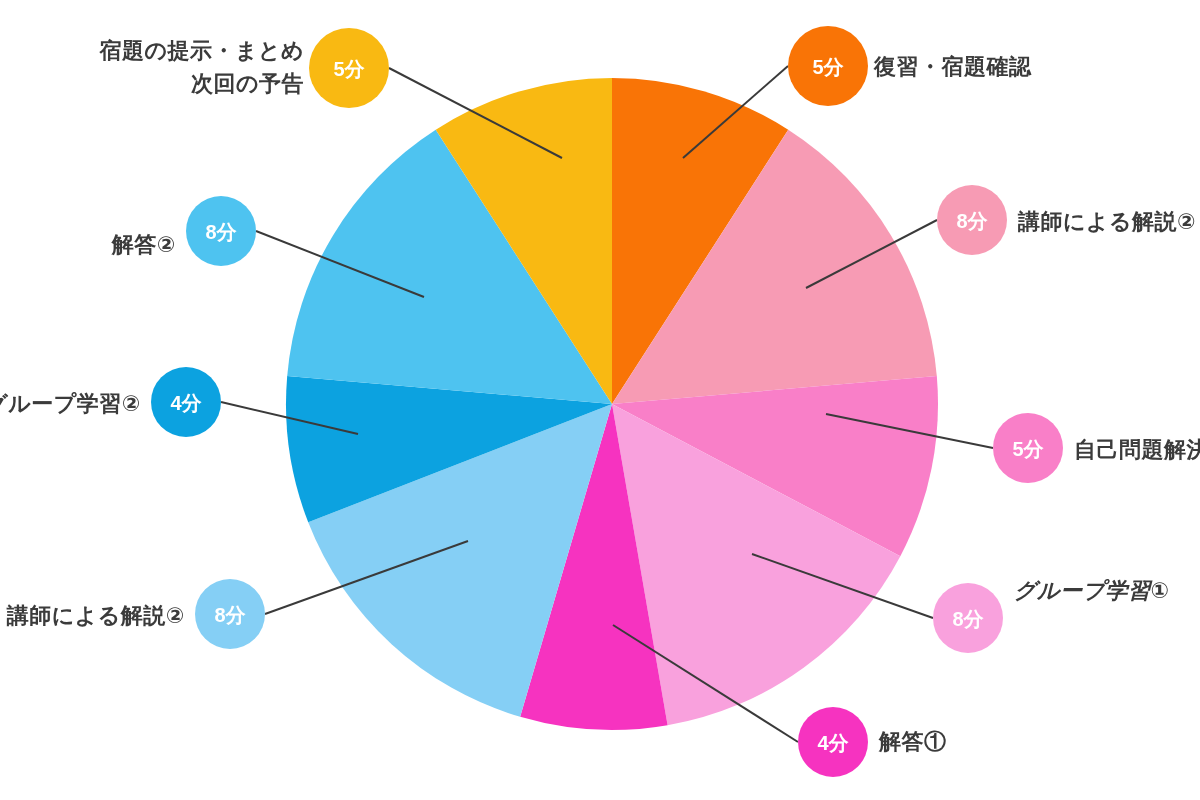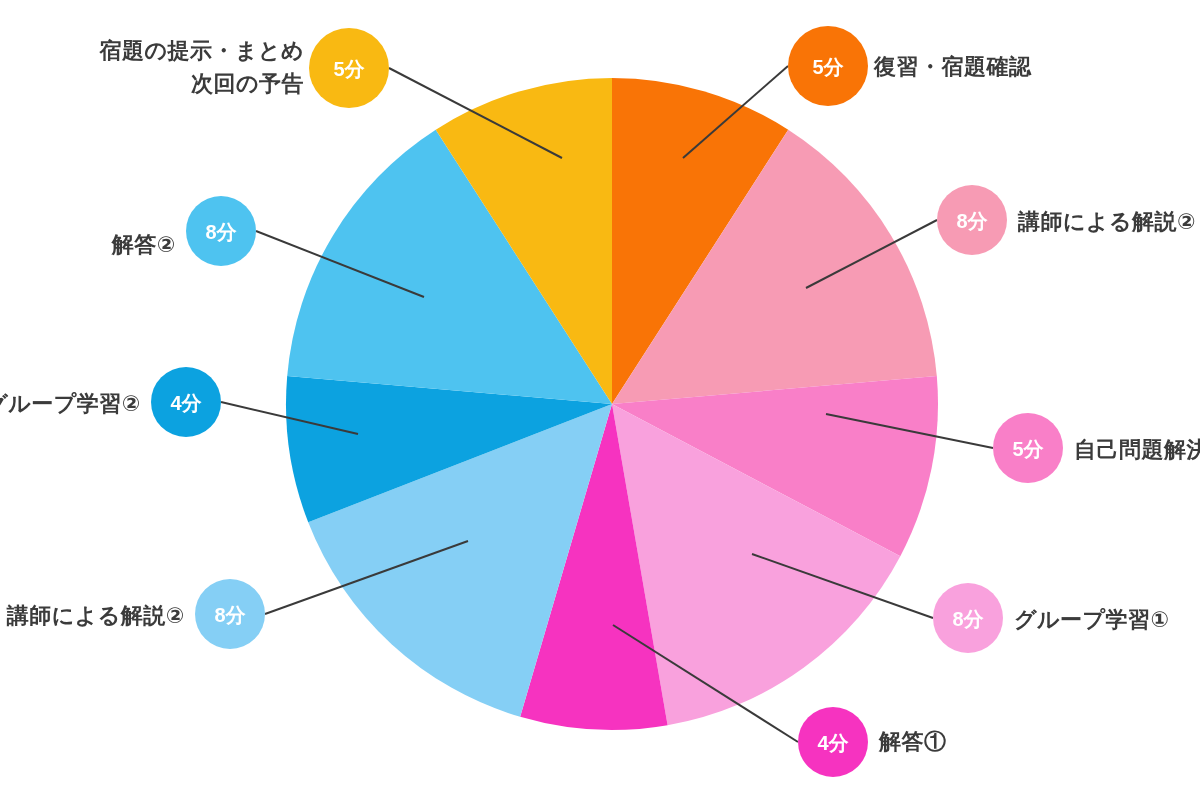--- a/index.html
+++ b/index.html
@@ -96,21 +96,21 @@
         <circle cx="221" cy="231" r="35" fill="#4EC3F0"></circle>
         <text x="221" y="232" class="bubble-text">8分</text>
         <circle cx="349" cy="68" r="40" fill="#F9B912"></circle>
         <text x="349" y="69" class="bubble-text">5分</text>
       </g>
   </svg>
   <div id="labels-layer">
       <div class="cat-label right" style="left: 874px; top: 50px;">復習・宿題確認</div>
       <div class="cat-label right" style="left: 1018px; top: 205px;">講師による解説②</div>
       <div class="cat-label right" style="left: 1074px; top: 433px;">自己問題解決</div>
-      <div class="cat-label right" style="left: 1014px; top: 603px;">グループ学習①</div>
+      <div class="cat-label right" style="left: 1014px; top: 574px; font-style: italic;">グループ学習①</div>
       <div class="cat-label right" style="left: 879px; top: 727px; font-family: Liberation Mono, monospace;">解答①</div>
       <div class="cat-label left" style="right: 1015px; top: 599px;">講師による解説②</div>
       <div class="cat-label left" style="right: 1059px; top: 387px;">グループ学習②</div>
       <div class="cat-label left" style="right: 1024px; top: 216px; margin-top: 12px;">解答②</div>
       <div class="cat-label left" style="right: 896px; top: 34px;">宿題の提示・まとめ
 次回の予告</div>
     </div>
 </div>
 
 </body></html>

